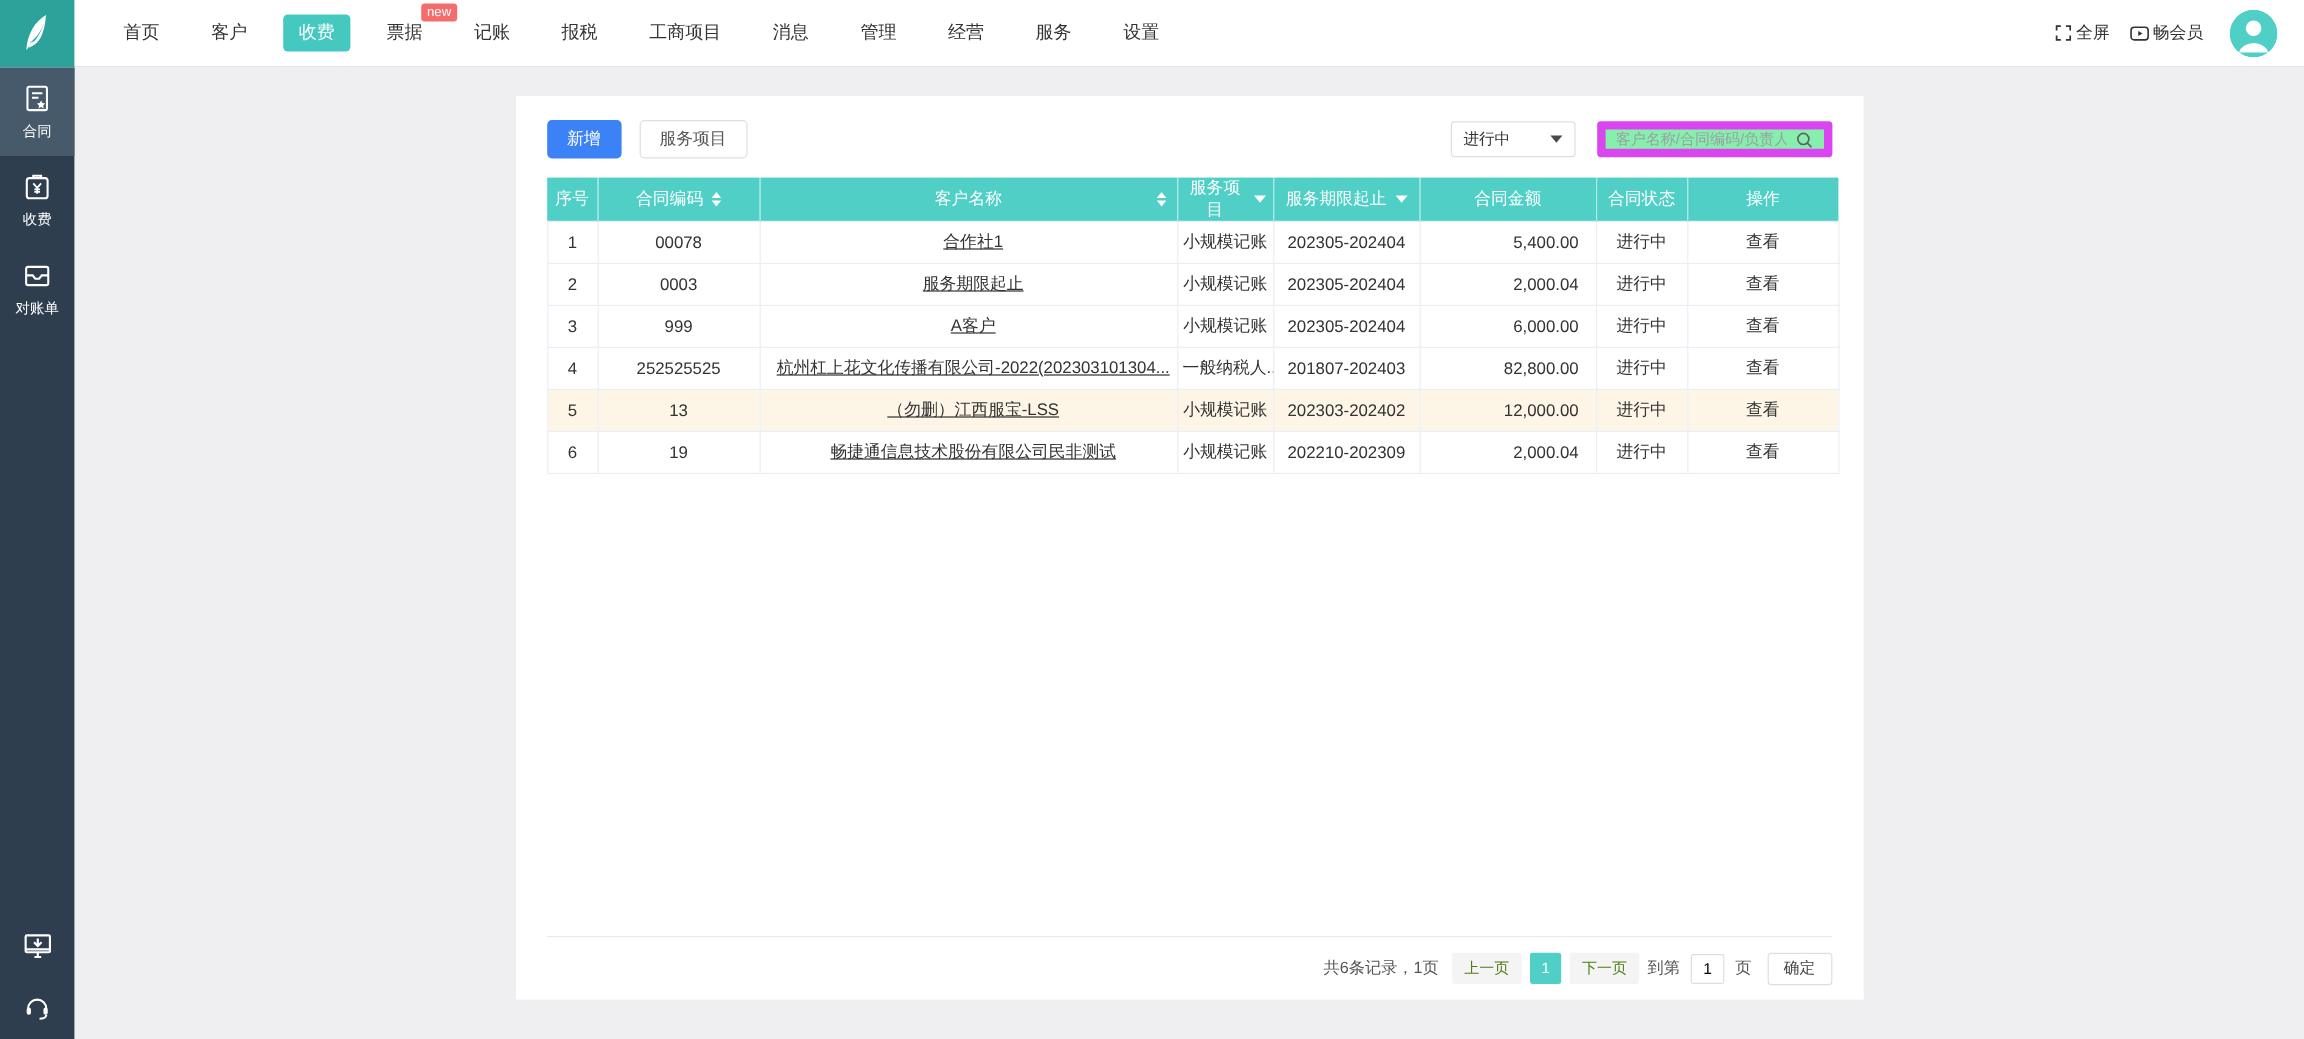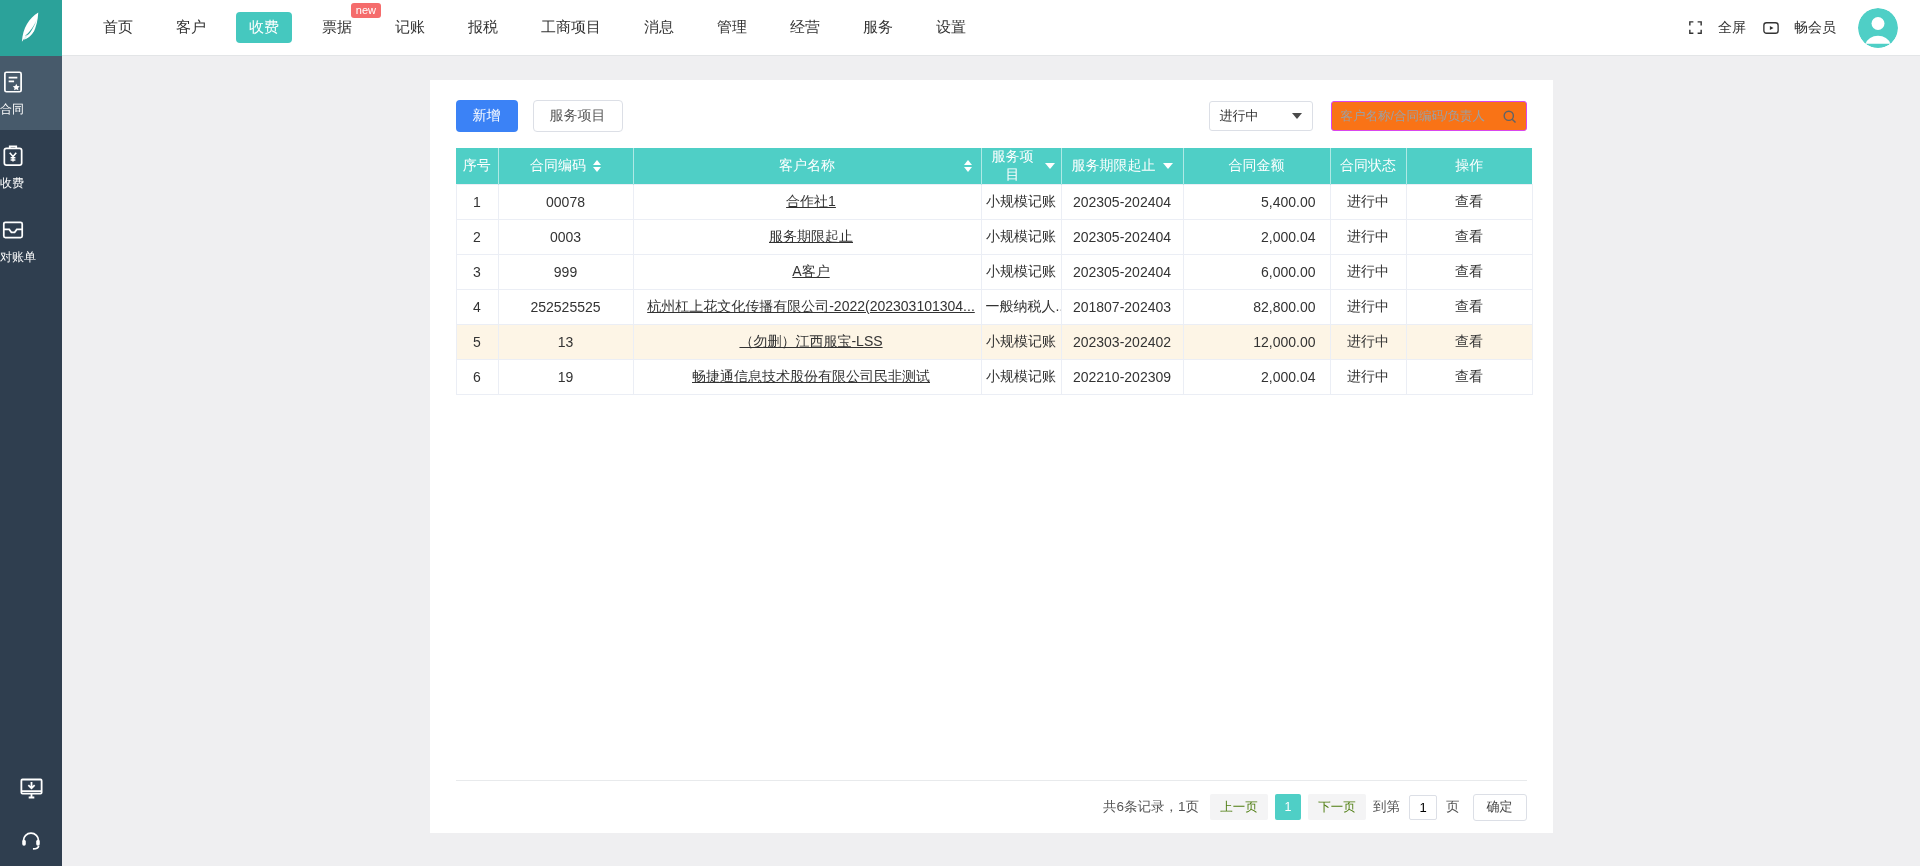--- a/index.html
+++ b/index.html
@@ -10,26 +10,26 @@
   .topbar { position:absolute; top:0; left:0; right:0; height:56px; background:#fff;
     border-bottom:1px solid #e3e5e7; display:flex; align-items:center; z-index:10; }
   .logo { width:62px; height:56px; background:#2ba29a; display:flex; align-items:center;
     justify-content:center; cursor:pointer; flex:none; }
   .nav { display:flex; align-items:center; gap:17px; margin-left:28px; font-size:15px; }
   .nav-tab { position:relative; padding:6px 13px; cursor:pointer; white-space:nowrap; color:#333; border-radius:4px; }
   .nav-tab.active { background:#45c8bf; color:#fff; }
   .badge { position:absolute; top:-9px; right:-16px; background:#f56c6c; color:#fff;
     font-size:11px; line-height:15px; padding:0 5px; border-radius:3px; }
   .top-right { margin-left:auto; display:flex; align-items:center; gap:16px; padding-right:22px; }
-  .top-link { display:flex; align-items:flex-start; gap:14px; font-size:14px; cursor:pointer; }
+  .top-link { display:flex; align-items:flex-start; gap:2px; font-size:14px; cursor:pointer; }
   .avatar { width:40px; height:40px; border-radius:50%; overflow:hidden; cursor:pointer; margin-left:6px; }
 
   
   .sidebar { position:absolute; top:56px; left:0; bottom:0; width:62px; background:#2f3e4f; z-index:9; }
-  .side-item { display:flex; flex-direction:column; align-items:flex-start; gap:6px;
+  .side-item { display:flex; flex-direction:column; align-items:center; gap:6px;
     padding:13px 0 12px; color:#fff; font-size:12px; cursor:pointer; }
   .side-item.active { background:#475a6b; }
   .sidebar-bottom { position:absolute; left:0; right:0; bottom:14px; display:flex;
     flex-direction:column; align-items:center; gap:24px; }
   .sidebar-bottom .sicon { cursor:pointer; display:flex; }
 
   
   .main { position:absolute; top:56px; left:62px; right:0; bottom:0; background:#efeff1; }
   .card { position:relative; width:1123px; height:753px; margin:24px auto 0; background:#fff; }
 
@@ -37,22 +37,22 @@
   .btn-orange { background:#3b82f6; color:#fff; border:none; border-radius:4px;
     font-size:14px; padding:7px 17px; cursor:pointer; font-family:inherit; }
   .btn-plain { background:#fff; color:#555; border:1px solid #dcdfe6; border-radius:4px;
     font-size:14px; padding:6px 16px; margin-left:15px; cursor:pointer; font-family:inherit; }
   .toolbar-right { margin-left:auto; display:flex; align-items:center; }
   .select-box { width:104px; height:30px; border:1px solid #dcdfe6; border-radius:3px;
     display:flex; align-items:center; justify-content:space-between; padding:0 10px;
     font-size:13px; cursor:pointer; margin-right:18px; background:#fff; }
   .caret-dn { width:0; height:0; border-left:5px solid transparent; border-right:5px solid transparent;
     border-top:6px solid #4a4a4a; }
-  .search-box { width:196px; height:30px; border:1px solid #d946ef; border-radius:3px;
-    display:flex; align-items:center; background:#f97316; }
+  .search-box { width:196px; height:30px; border:7px solid #d946ef; border-radius:3px;
+    display:flex; align-items:center; background:#86efac; }
   .search-box input { flex:1; border:none; outline:none; font-size:12.5px; padding:0 6px 0 9px;
     color:#333; font-family:inherit; min-width:0; background:transparent; }
   .search-box input::placeholder { color:#9aa0a6; }
   .search-btn { display:flex; align-items:center; padding-right:8px; cursor:pointer; }
 
   
   table { width:calc(100% - 52px); margin:2px 26px 0; border-collapse:collapse; table-layout:fixed; font-size:14px; }
   thead th { background:#4fcfc6; color:#fff; font-weight:400; height:31px; padding:0;
     border-right:1px solid rgba(255,255,255,.55); cursor:pointer; }
   thead th:last-child { border-right:none; }

